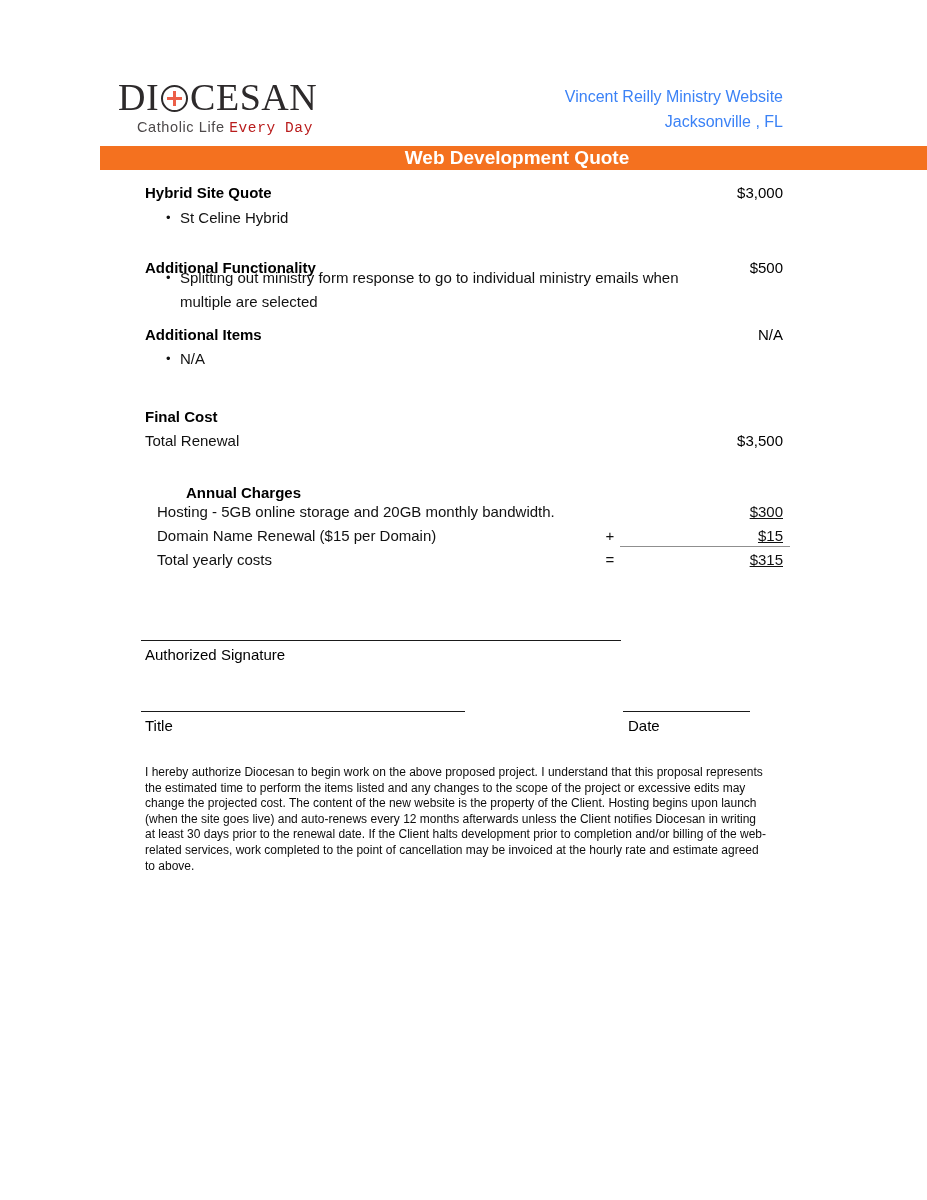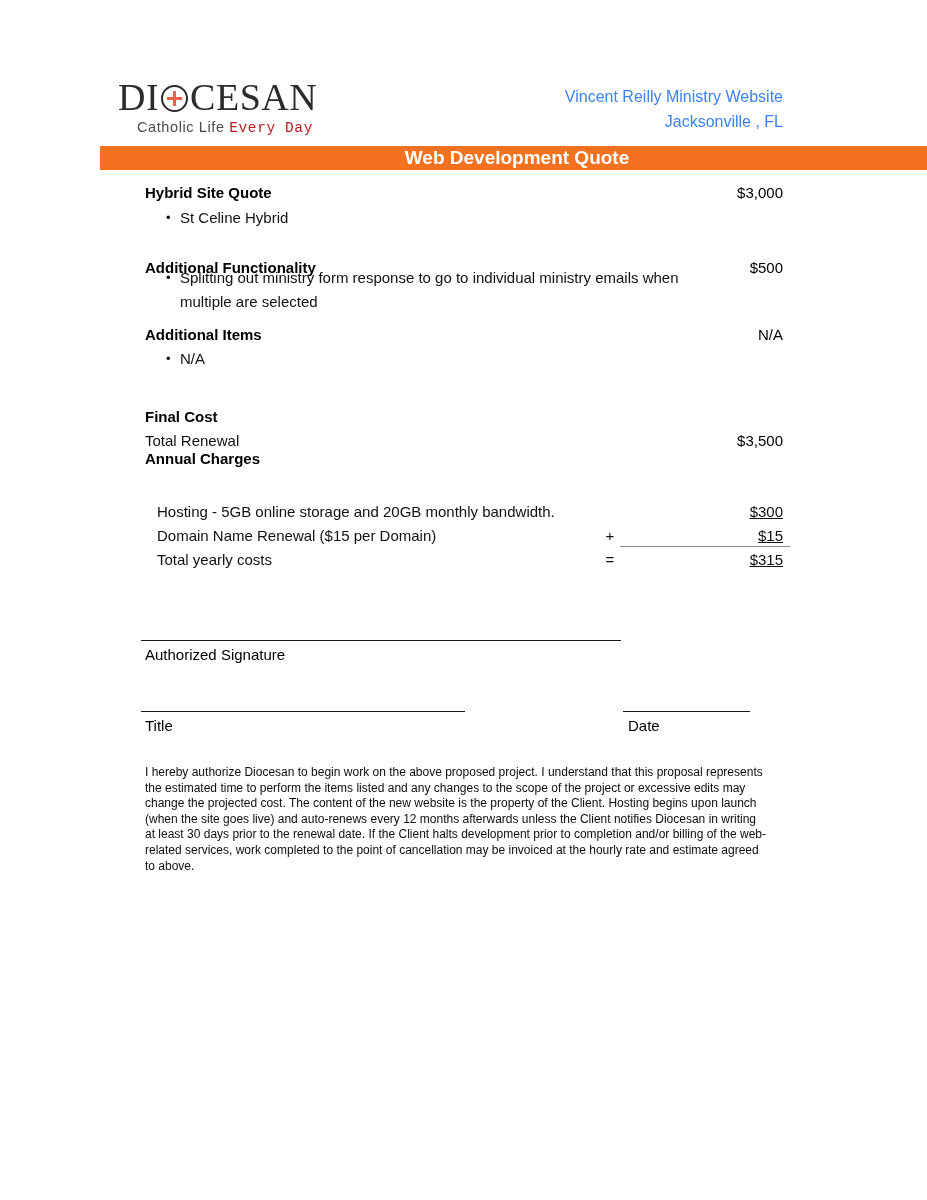--- a/index.html
+++ b/index.html
@@ -124,21 +124,21 @@
   </div>
 
   <div class="row" style="top:408px;">
     <span class="h-label">Final Cost</span>
   </div>
   <div class="row heading-row" style="top:432px;">
     <span>Total Renewal</span>
     <span class="amount">$3,500</span>
   </div>
 
-  <div class="row" style="top:450px;">
+  <div class="row" style="top:484px;margin-left:41px;">
     <span class="h-label">Annual Charges</span>
   </div>
   <div class="calc-row" style="top:503px;">
     <span class="c-label">Hosting - 5GB online storage and 20GB monthly bandwidth.</span>
     <span class="c-op"></span>
     <span class="c-amount">$300</span>
   </div>
   <div class="calc-row" style="top:527px;">
     <span class="c-label">Domain Name Renewal ($15 per Domain)</span>
     <span class="c-op">+</span>

